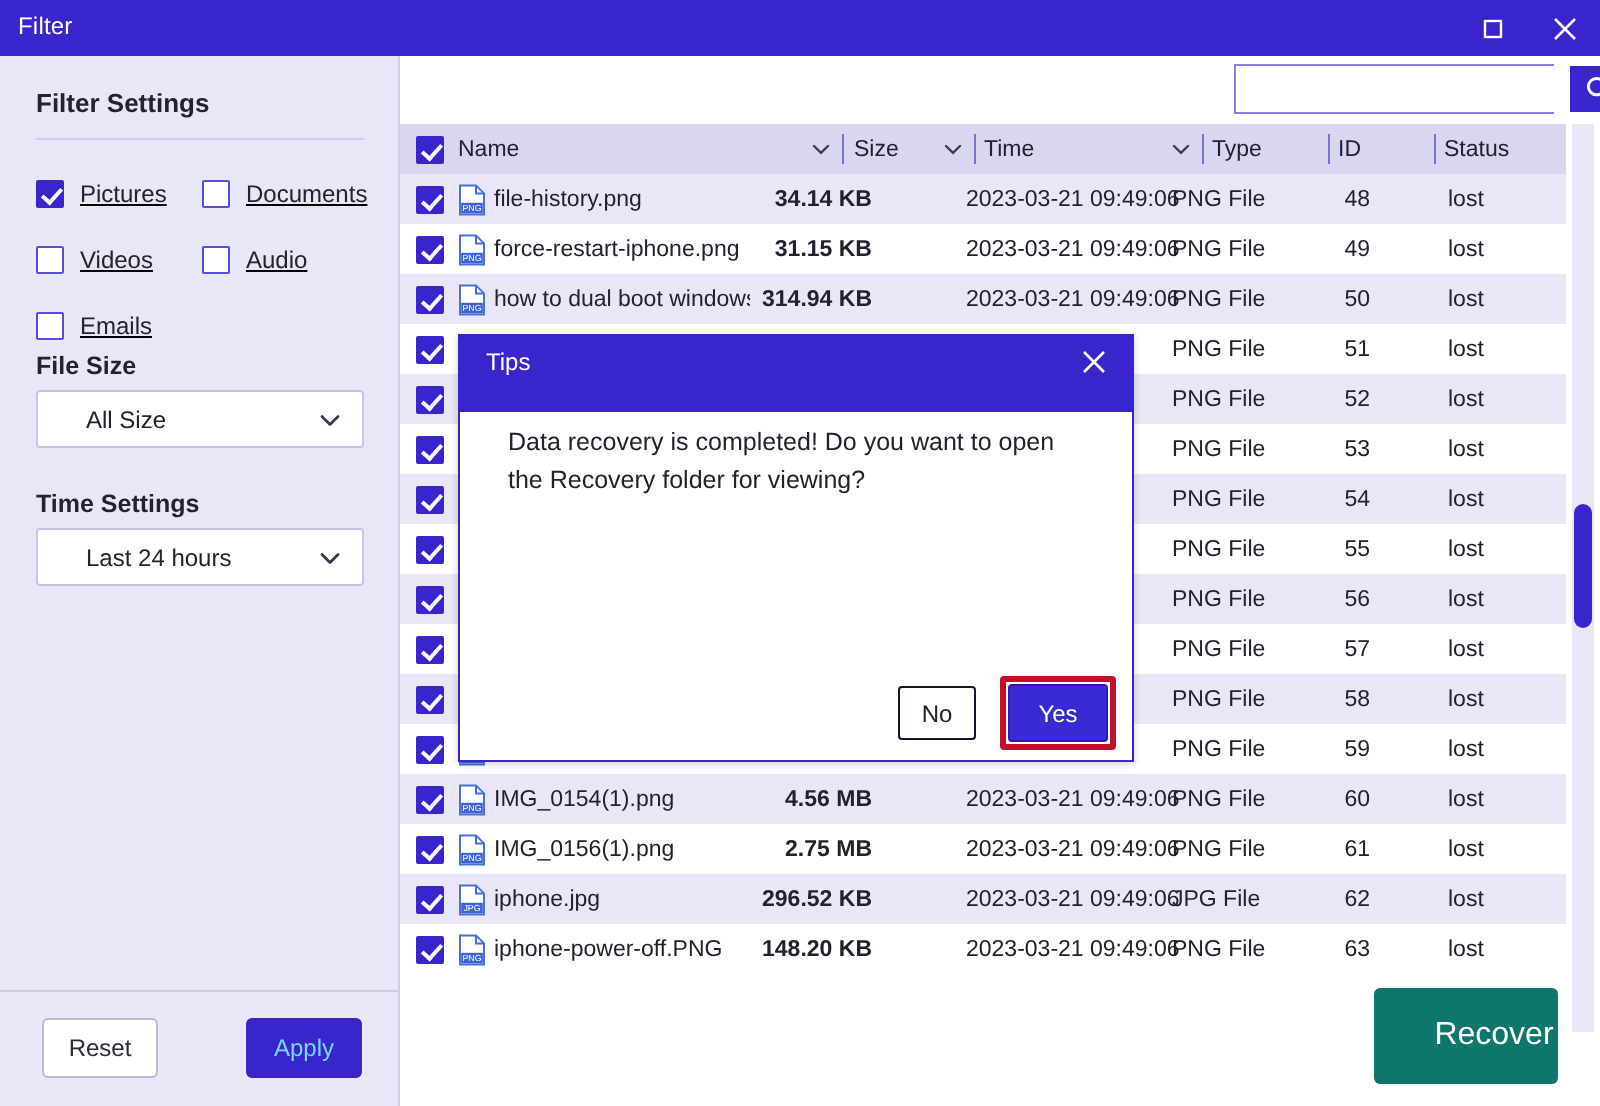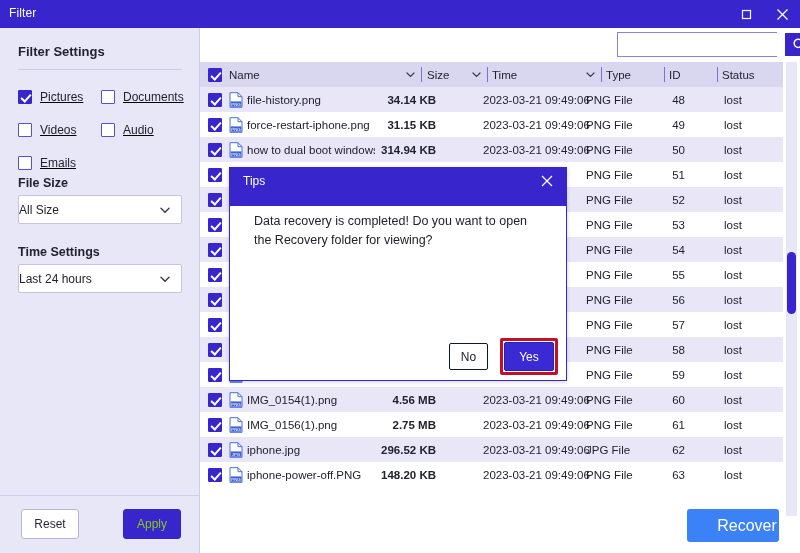--- a/index.html
+++ b/index.html
@@ -86,21 +86,21 @@
   }
   .select {
     position: absolute; left: 18px;
     width: 164px; height: 29px;
     background: #ffffff;
     border: 1px solid #c6c4e2;
     border-radius: 2px;
     display: flex; align-items: center;
   }
   .select .val {
-    font-size: 12px; color: #23232f; margin-left: 0;
+    font-size: 12px; color: #23232f; margin-left: 24px;
   }
   .select .chev {
     position: absolute; right: 10px; top: 50%;
     transform: translateY(-50%);
     width: 12px; height: 12px;
   }
   .select .chev svg { display: block; }
 
   .sb-footer {
     position: absolute; left: 0; bottom: 0;
@@ -116,21 +116,21 @@
     font-size: 12px; color: #2b2b3a;
     display: flex; align-items: center; justify-content: center;
     cursor: pointer;
   }
   .btn-apply {
     position: absolute; left: 123px; top: 13px;
     width: 58px; height: 30px;
     background: #3826cc;
     border: 1px solid #3826cc;
     border-radius: 3px;
-    font-size: 12px; color: #84cc16;
+    font-size: 12px; color: #7dd3fc;
     display: flex; align-items: center; justify-content: center;
     cursor: pointer;
   }
 
   
   .main {
     position: absolute; left: 200px; top: 28px;
     width: 600px; height: 525px;
     background: #ffffff;
   }
@@ -240,22 +240,22 @@
   }
   .vthumb {
     position: absolute; left: 1px; top: 190px;
     width: 9px; height: 62px;
     background: #3826cc;
     border-radius: 5px;
   }
 
   .btn-recover {
     position: absolute; right: 21px; bottom: 11px;
-    width: 92px; height: 33px;
-    background: #3b82f6;
+    width: 92px; height: 48px;
+    background: #0f766e;
     border: none; border-radius: 3px;
     color: #ffffff; font-size: 16px;
     display: flex; align-items: center; justify-content: center;
     cursor: pointer;
     padding-left: 28px;
   }
 
   
   .dlg {
     position: absolute; left: 229px; top: 167px;

